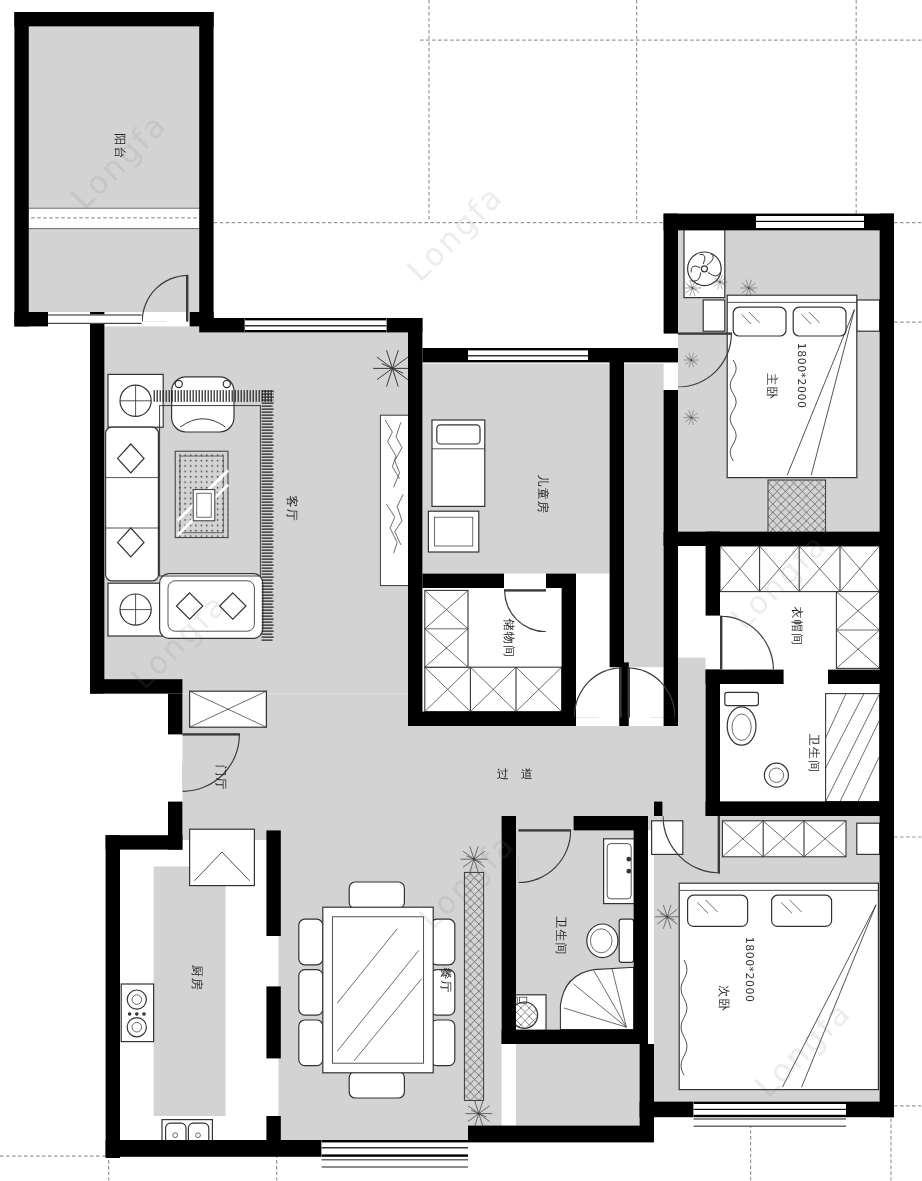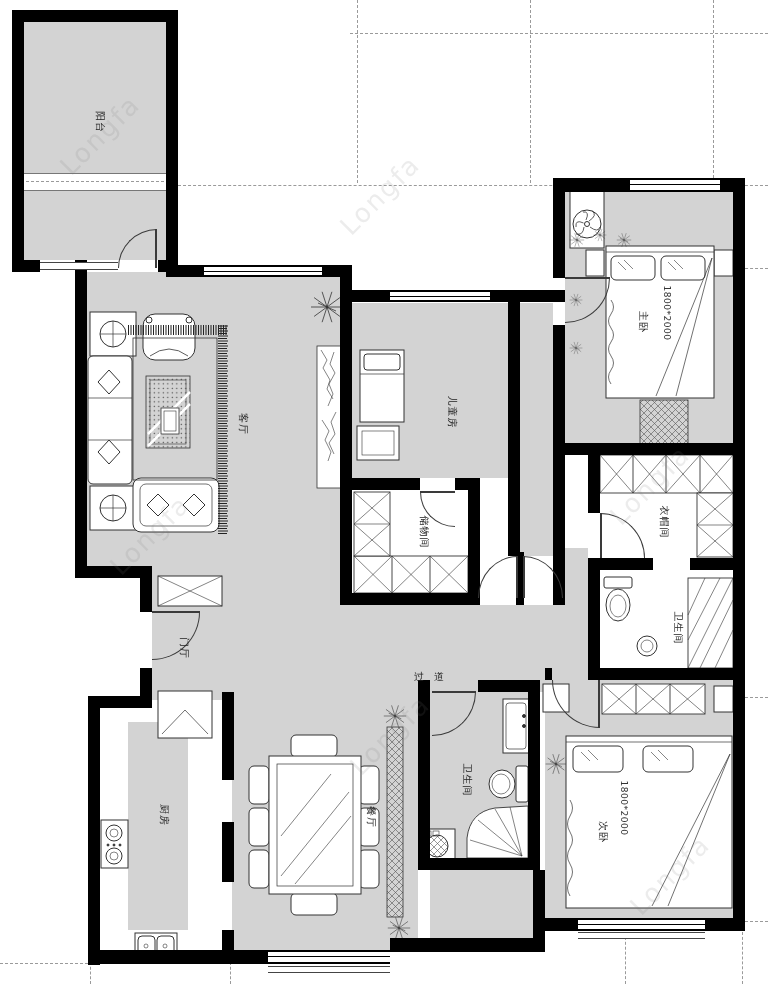--- a/index.html
+++ b/index.html
@@ -370,21 +370,21 @@
   <div class="leaf" style="left:598px;top:680px;width:2px;height:48px;"></div>
 
   <div class="vlabel" style="left:100px;top:122px;">阳台</div>
   <div class="vlabel" style="left:243px;top:424px;">客厅</div>
   <div class="vlabel" style="left:452px;top:412px;">儿童房</div>
   <div class="vlabel" style="left:643px;top:322px;">主卧</div>
   <div class="vlabel dim" style="left:667px;top:313px;">1800*2000</div>
   <div class="vlabel" style="left:664px;top:522px;">衣帽间</div>
   <div class="vlabel" style="left:678px;top:628px;">卫生间</div>
   <div class="vlabel" style="left:424px;top:532px;">储物间</div>
-  <div class="hlabel" style="left:434px;top:677px;">过道</div>
+  <div class="hlabel" style="left:434px;top:645px;">过道</div>
   <div class="vlabel" style="left:184px;top:648px;">门厅</div>
   <div class="vlabel" style="left:164px;top:815px;">厨房</div>
   <div class="vlabel" style="left:371px;top:817px;">餐厅</div>
   <div class="vlabel" style="left:467px;top:780px;">卫生间</div>
   <div class="vlabel" style="left:603px;top:832px;">次卧</div>
   <div class="vlabel dim" style="left:624px;top:808px;">1800*2000</div>
 
   <div class="wm" style="left:50px;top:120px;">Longfa</div>
   <div class="wm" style="left:330px;top:180px;">Longfa</div>
   <div class="wm" style="left:100px;top:520px;">Longfa</div>

